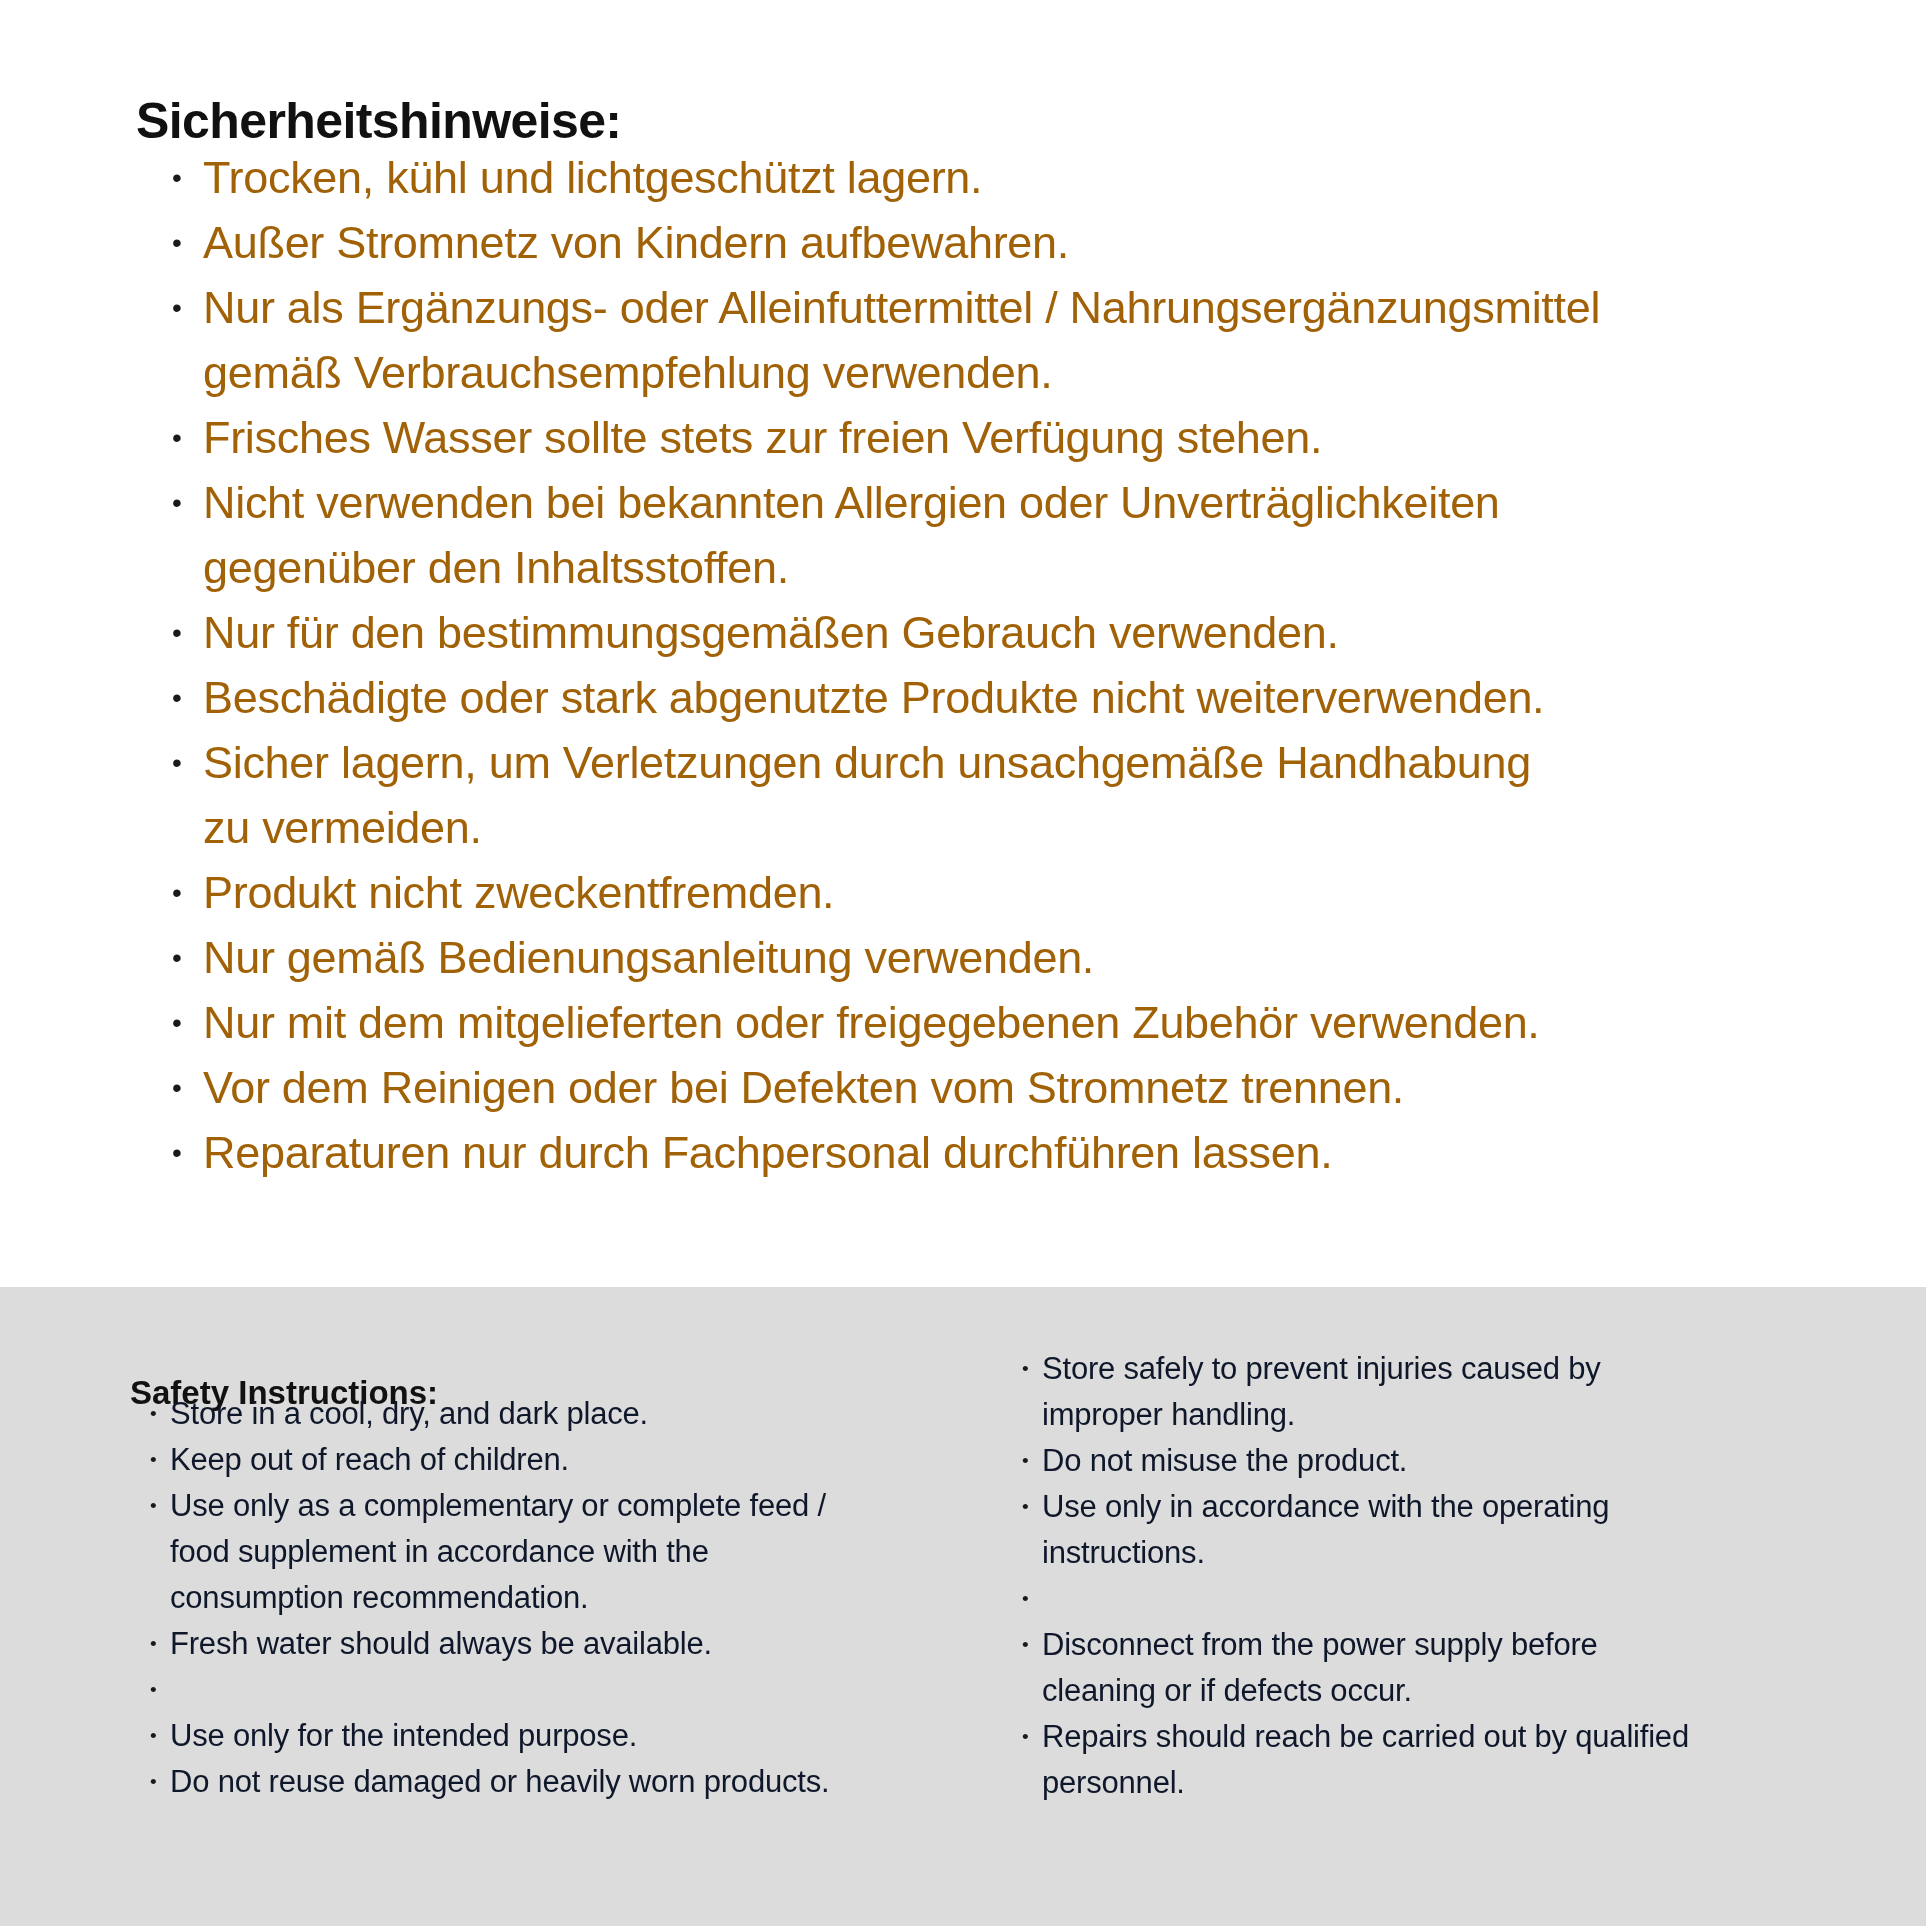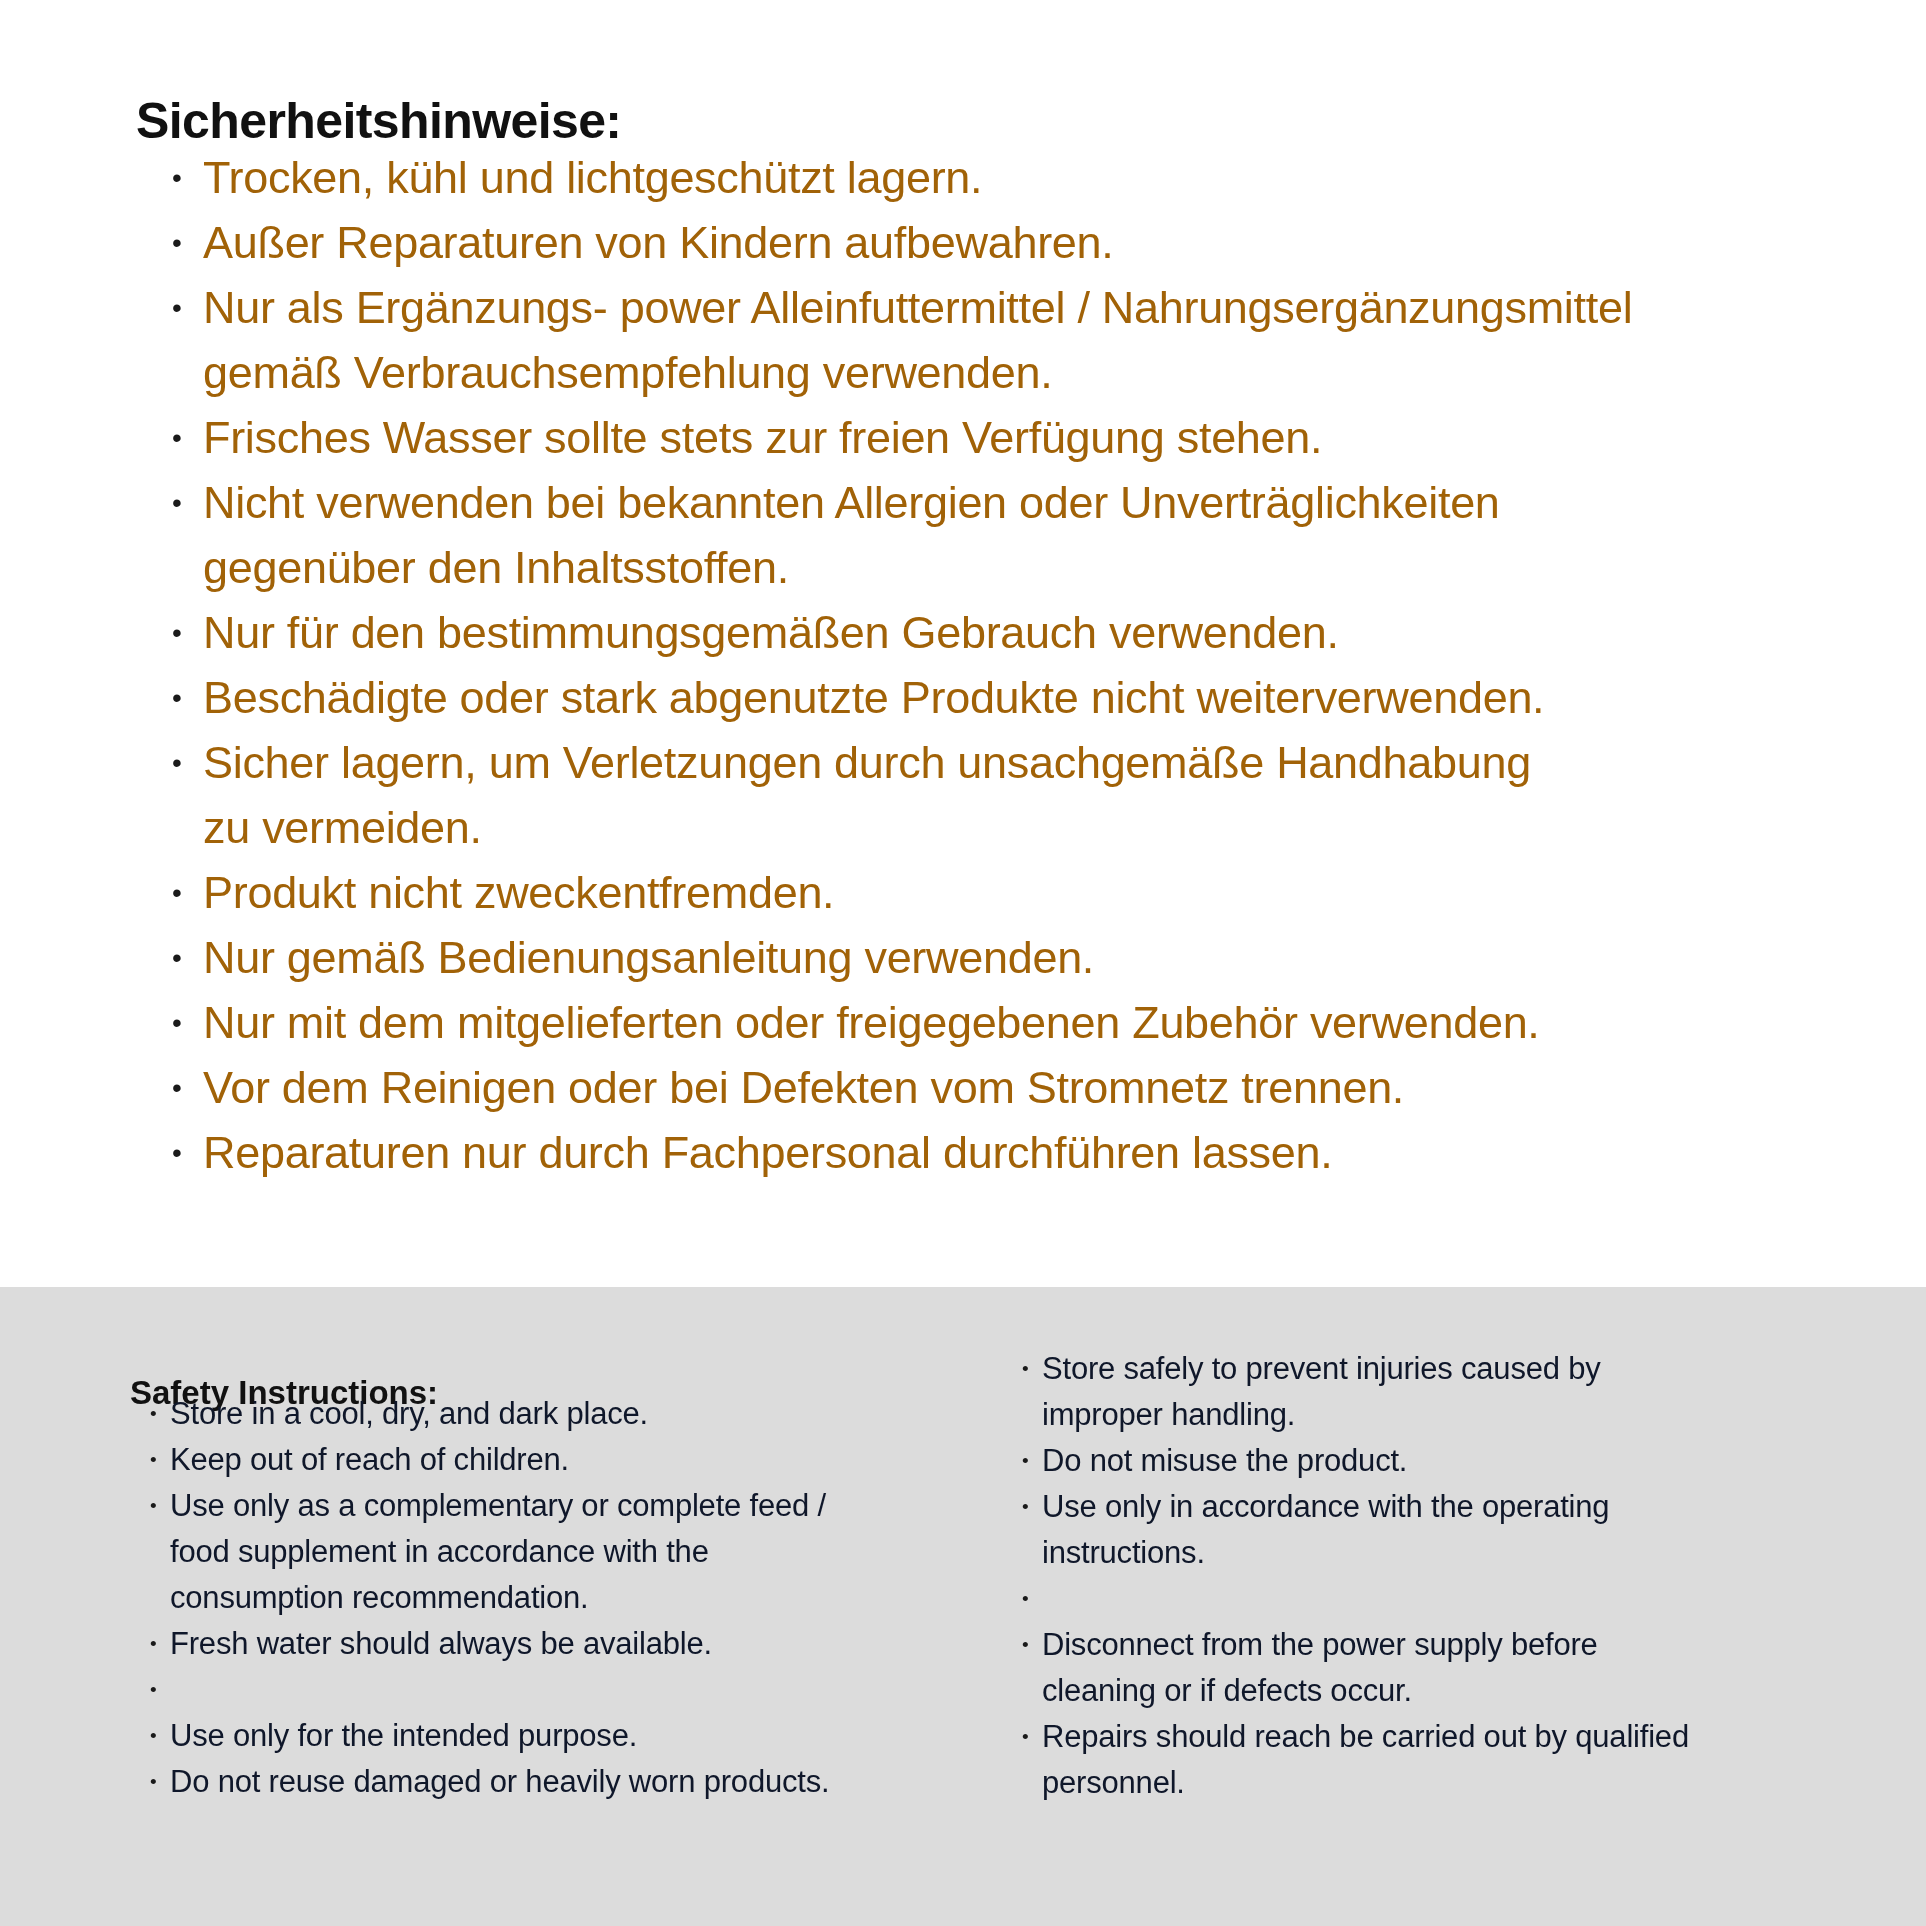--- a/index.html
+++ b/index.html
@@ -85,25 +85,25 @@
 <section class="de-section">
   <h1 class="de-title">Sicherheitshinweise:</h1>
 
   <div class="de-list">
     <div class="li">
       <span class="marker">•</span>
       <span class="text">Trocken, kühl und lichtgeschützt lagern.</span>
     </div>
     <div class="li">
       <span class="marker">•</span>
-      <span class="text">Außer Reparaturen von Kindern aufbewahren.</span>
-    </div>
-    <div class="li">
-      <span class="marker">•</span>
-      <span class="text">Nur als Ergänzungs- power Alleinfuttermittel / Nahrungsergänzungsmittel
+      <span class="text">Außer Stromnetz von Kindern aufbewahren.</span>
+    </div>
+    <div class="li">
+      <span class="marker">•</span>
+      <span class="text">Nur als Ergänzungs- oder Alleinfuttermittel / Nahrungsergänzungsmittel
 gemäß Verbrauchsempfehlung verwenden.</span>
     </div>
     <div class="li">
       <span class="marker">•</span>
       <span class="text">Frisches Wasser sollte stets zur freien Verfügung stehen.</span>
     </div>
     <div class="li">
       <span class="marker">•</span>
       <span class="text">Nicht verwenden bei bekannten Allergien oder Unverträglichkeiten
 gegenüber den Inhaltsstoffen.</span>

